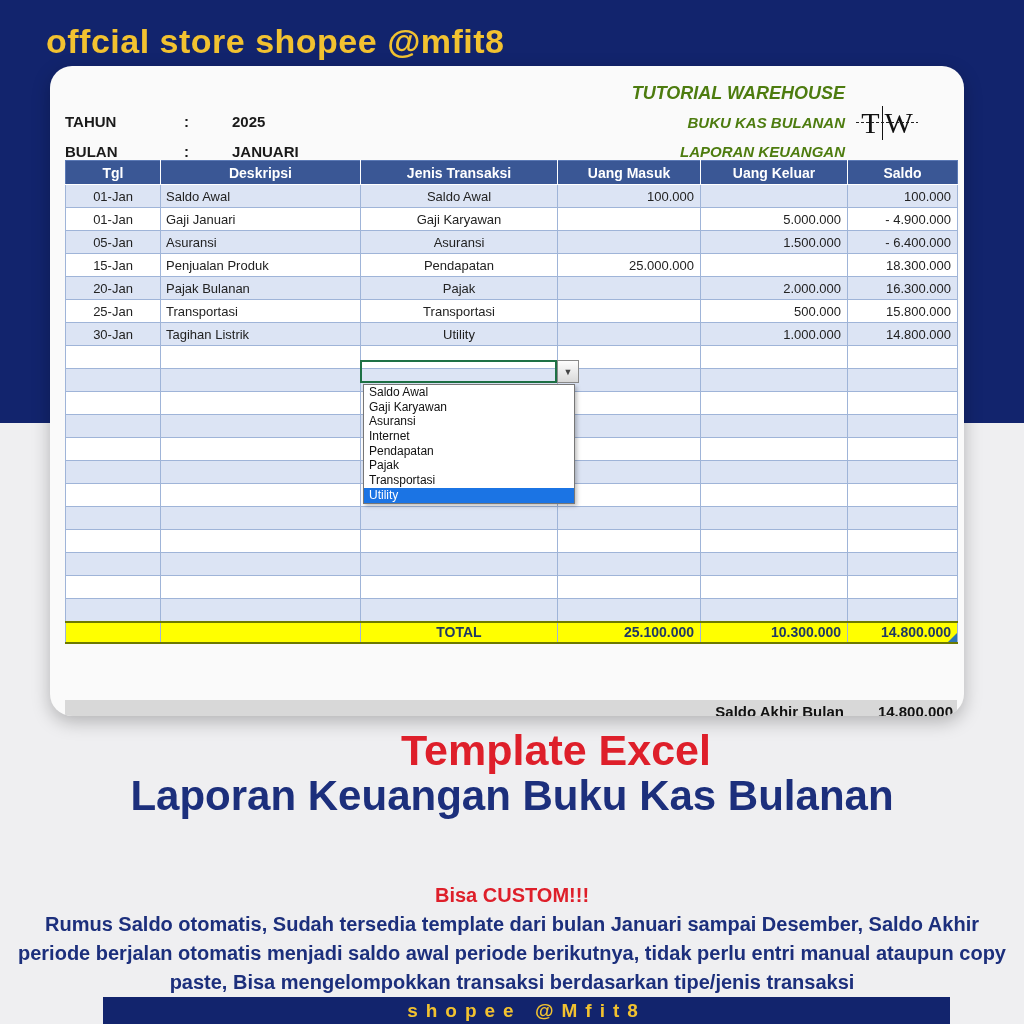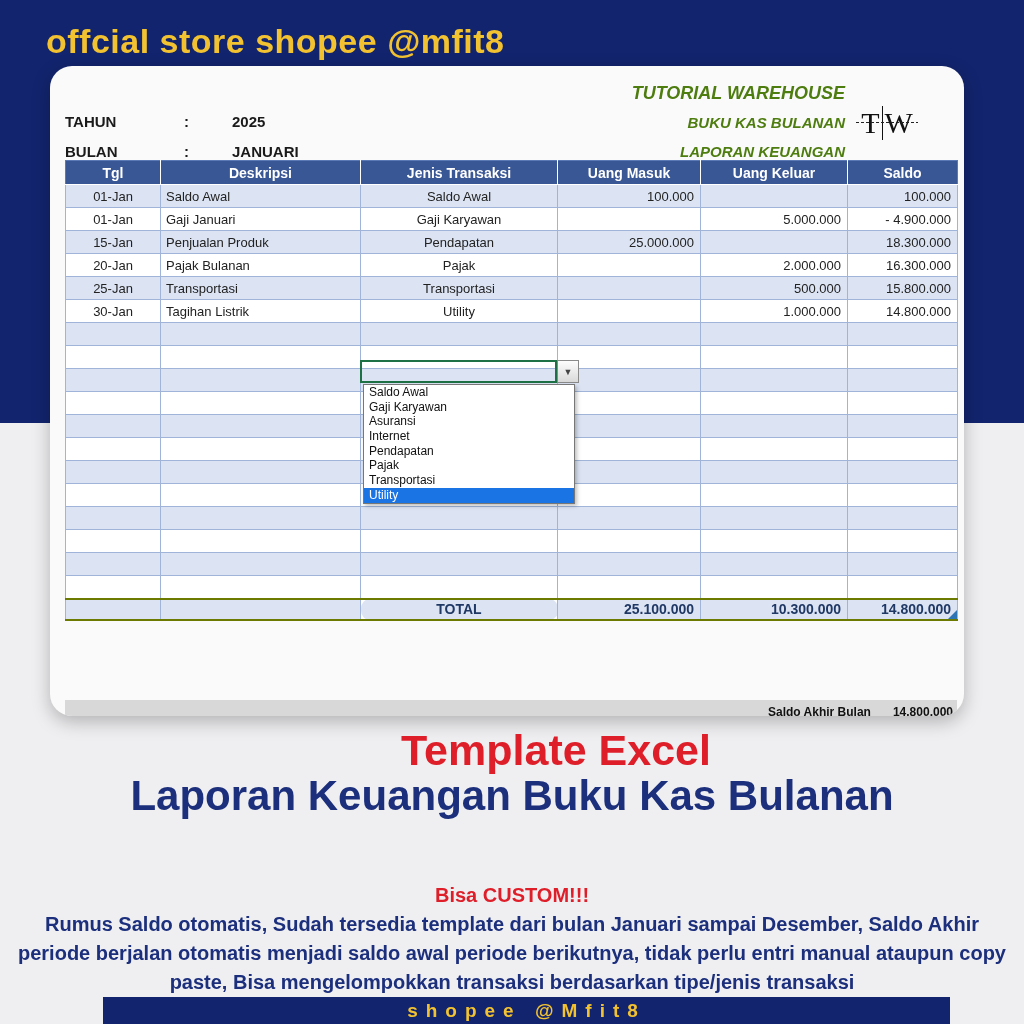--- a/index.html
+++ b/index.html
@@ -44,28 +44,28 @@
   .grid td { height:23px; border:1px solid var(--row-border,#9FB4D8);
     overflow:hidden; white-space:nowrap; }
   .grid tbody tr:nth-child(odd) td { background:var(--row-blue,#DCE4F4); }
   .grid td.col0 { text-align:center; }
   .grid td.col1 { text-align:left; padding-left:5px; }
   .grid td.col2 { text-align:center; }
   .grid td.col3, .grid td.col4, .grid td.col5 { text-align:right; padding-right:6px; }
   .grid tr.total td { background:var(--total-yellow,#FFFF00); height:21px;
     border-top:2px solid #6d7a00; border-bottom:2px solid #6d7a00;
     font-weight:bold; color:#1f3864; font-size:14px; position:relative; }
-  .grid tr.total td.col2 { text-align:center;border-radius:9px; }
+  .grid tr.total td.col2 { text-align:center; }
   .corner-mark { position:absolute; right:0; bottom:0; width:0; height:0;
     border-left:9px solid transparent; border-bottom:9px solid #2e75b6; }
   
   .strip { position:absolute; left:15px; top:634px; width:892px; height:18px;
     background:var(--strip-gray,#D8D8D8); display:flex; justify-content:flex-end;
-    align-items:flex-start; gap:22px; padding:3px 4px 0 0;
-    font-size:12px; font-weight:bold; color:#111; line-height:18px; }
+    align-items:flex-start; gap:34px; padding:3px 4px 0 0;
+    font-size:15px; font-weight:bold; color:#111; line-height:18px; }
   
   .sel-cell { position:absolute; left:310px; top:294px; width:197px; height:23px;
     border:2px solid var(--select-green,#1E7145); pointer-events:none; }
   .dd-btn { position:absolute; left:507px; top:294px; width:22px; height:23px;
     background:linear-gradient(#fdfdfd,#d9d9d9); border:1px solid #8a8a8a;
     display:flex; align-items:center; justify-content:center;
     font-size:9px; color:#444; cursor:pointer; }
   .dd-panel { position:absolute; left:313px; top:318px; width:212px;
     background:#fff; border:1px solid #777; box-shadow:2px 2px 4px rgba(0,0,0,.25);
     z-index:5; }
@@ -151,20 +151,28 @@
         </tr>
         <tr>
           <td class="col0">01-Jan</td>
           <td class="col1">Gaji Januari</td>
           <td class="col2">Gaji Karyawan</td>
           <td class="col3"></td>
           <td class="col4">5.000.000</td>
           <td class="col5">- 4.900.000</td>
         </tr>
         <tr>
+          <td class="col0">05-Jan</td>
+          <td class="col1">Asuransi</td>
+          <td class="col2">Asuransi</td>
+          <td class="col3"></td>
+          <td class="col4">1.500.000</td>
+          <td class="col5">- 6.400.000</td>
+        </tr>
+        <tr>
           <td class="col0">15-Jan</td>
           <td class="col1">Penjualan Produk</td>
           <td class="col2">Pendapatan</td>
           <td class="col3">25.000.000</td>
           <td class="col4"></td>
           <td class="col5">18.300.000</td>
         </tr>
         <tr>
           <td class="col0">20-Jan</td>
           <td class="col1">Pajak Bulanan</td>

